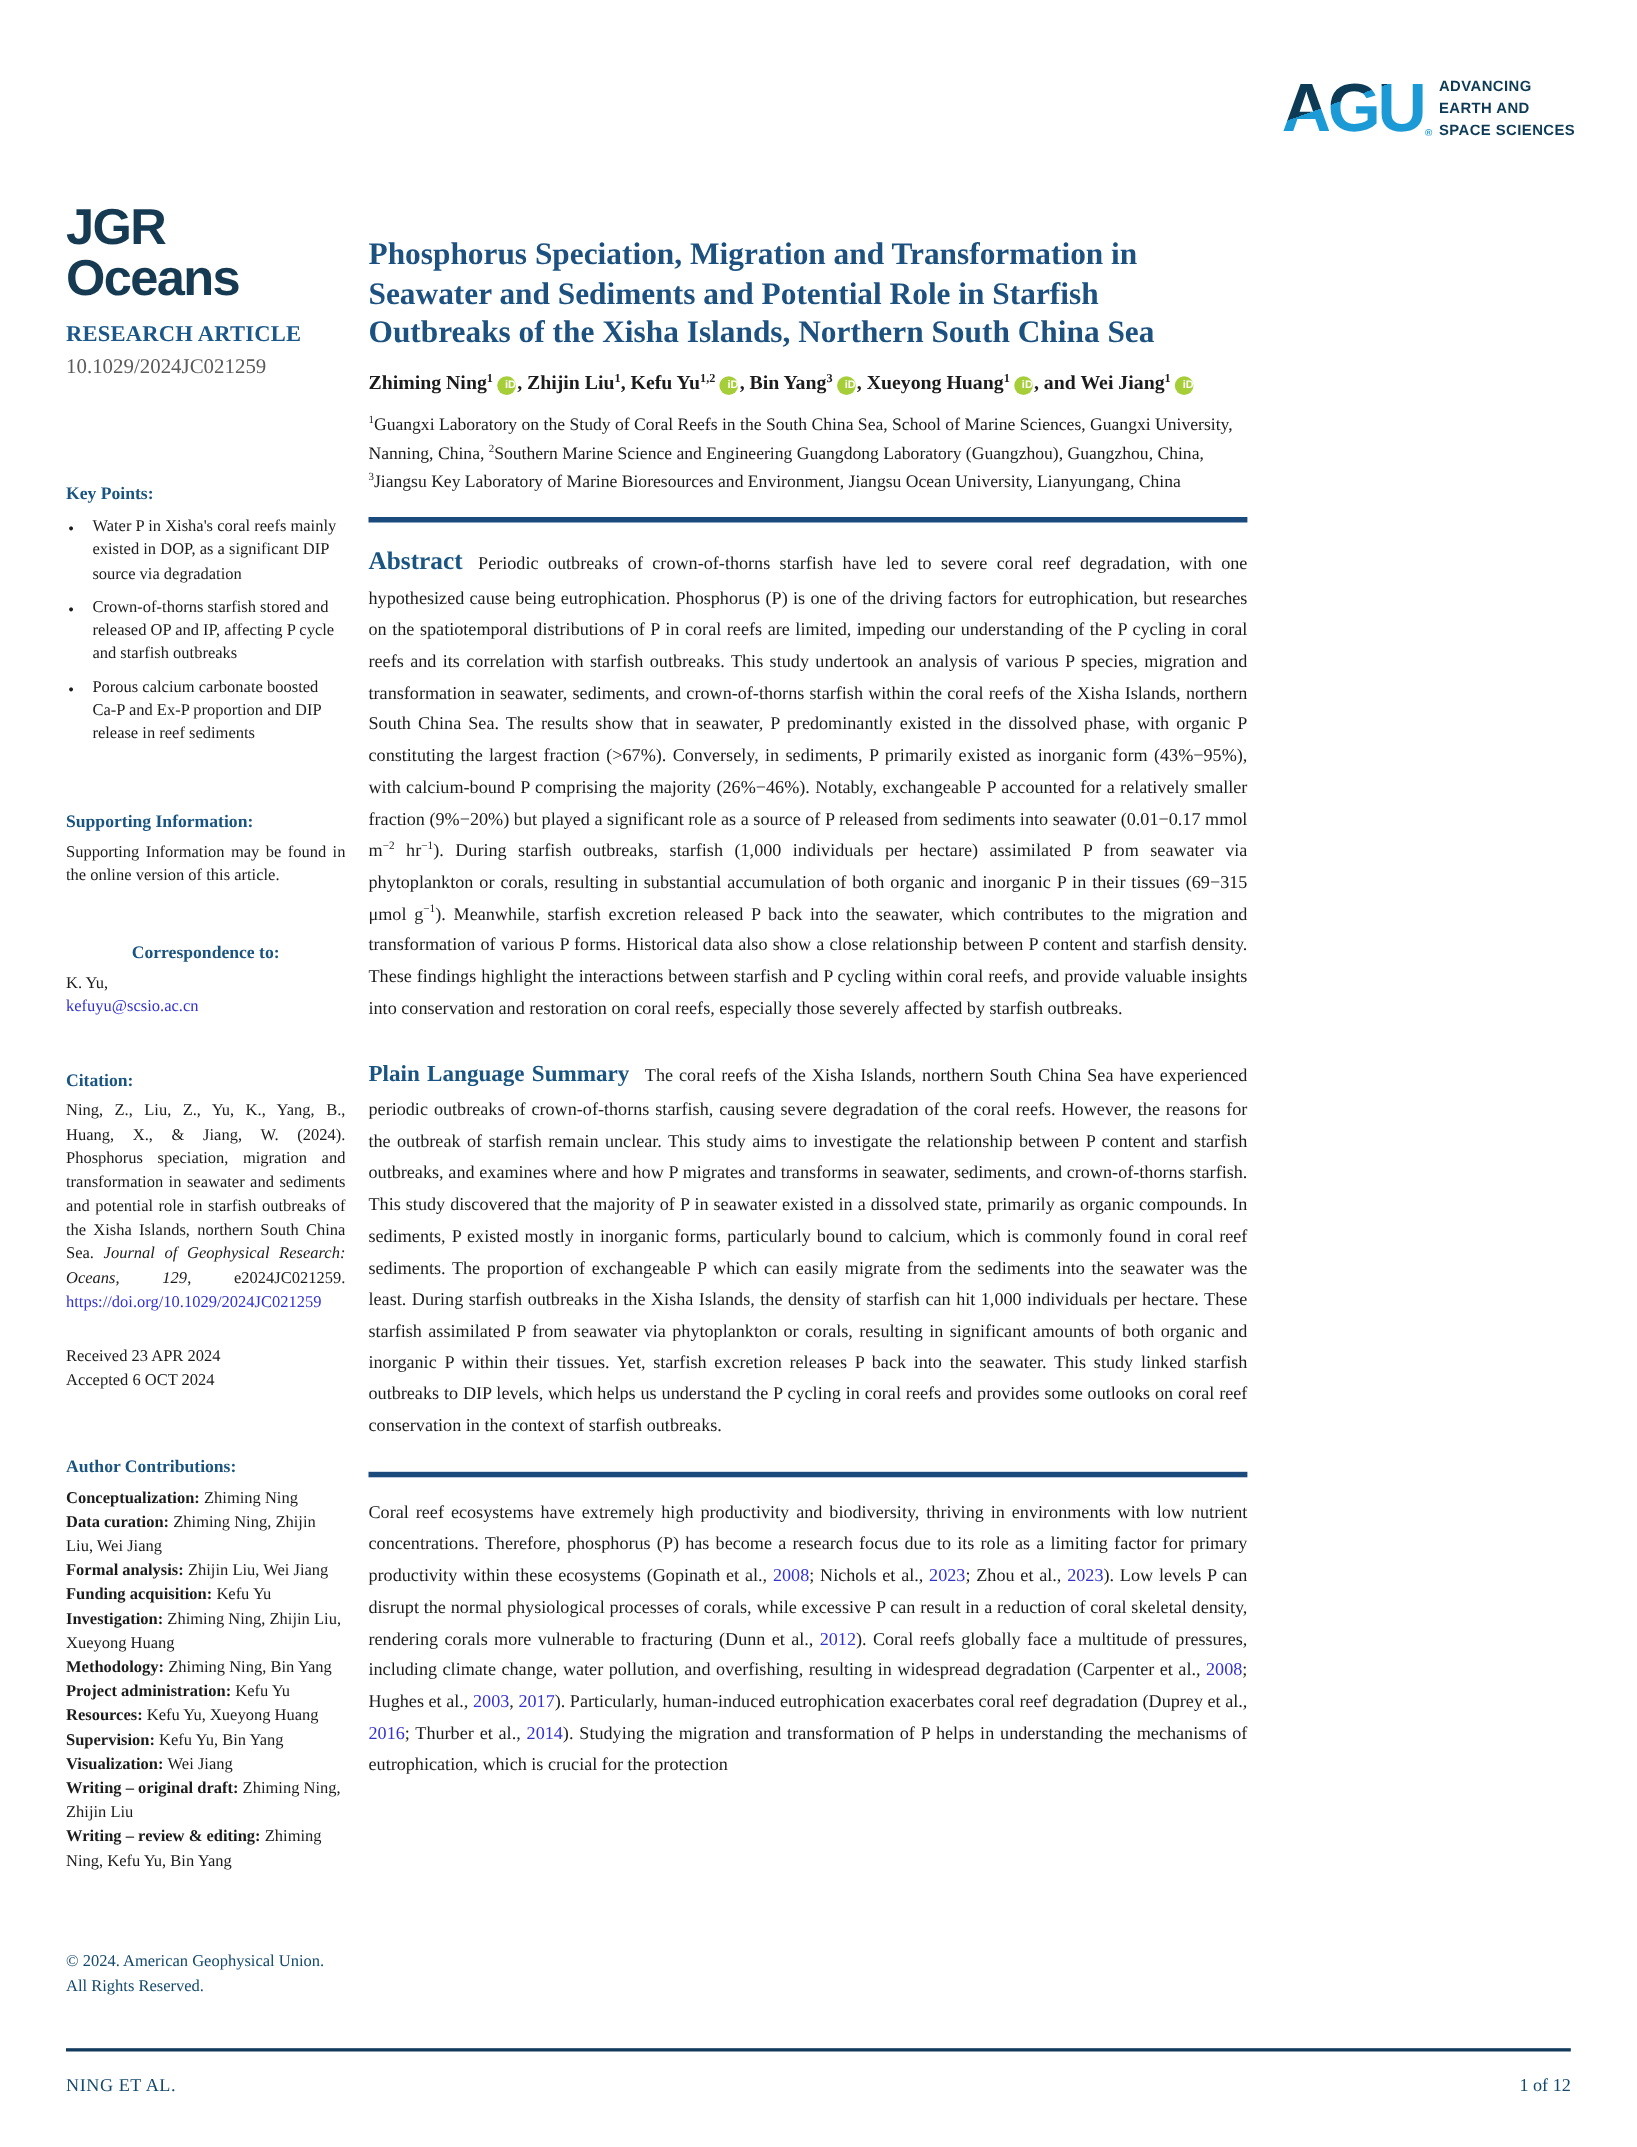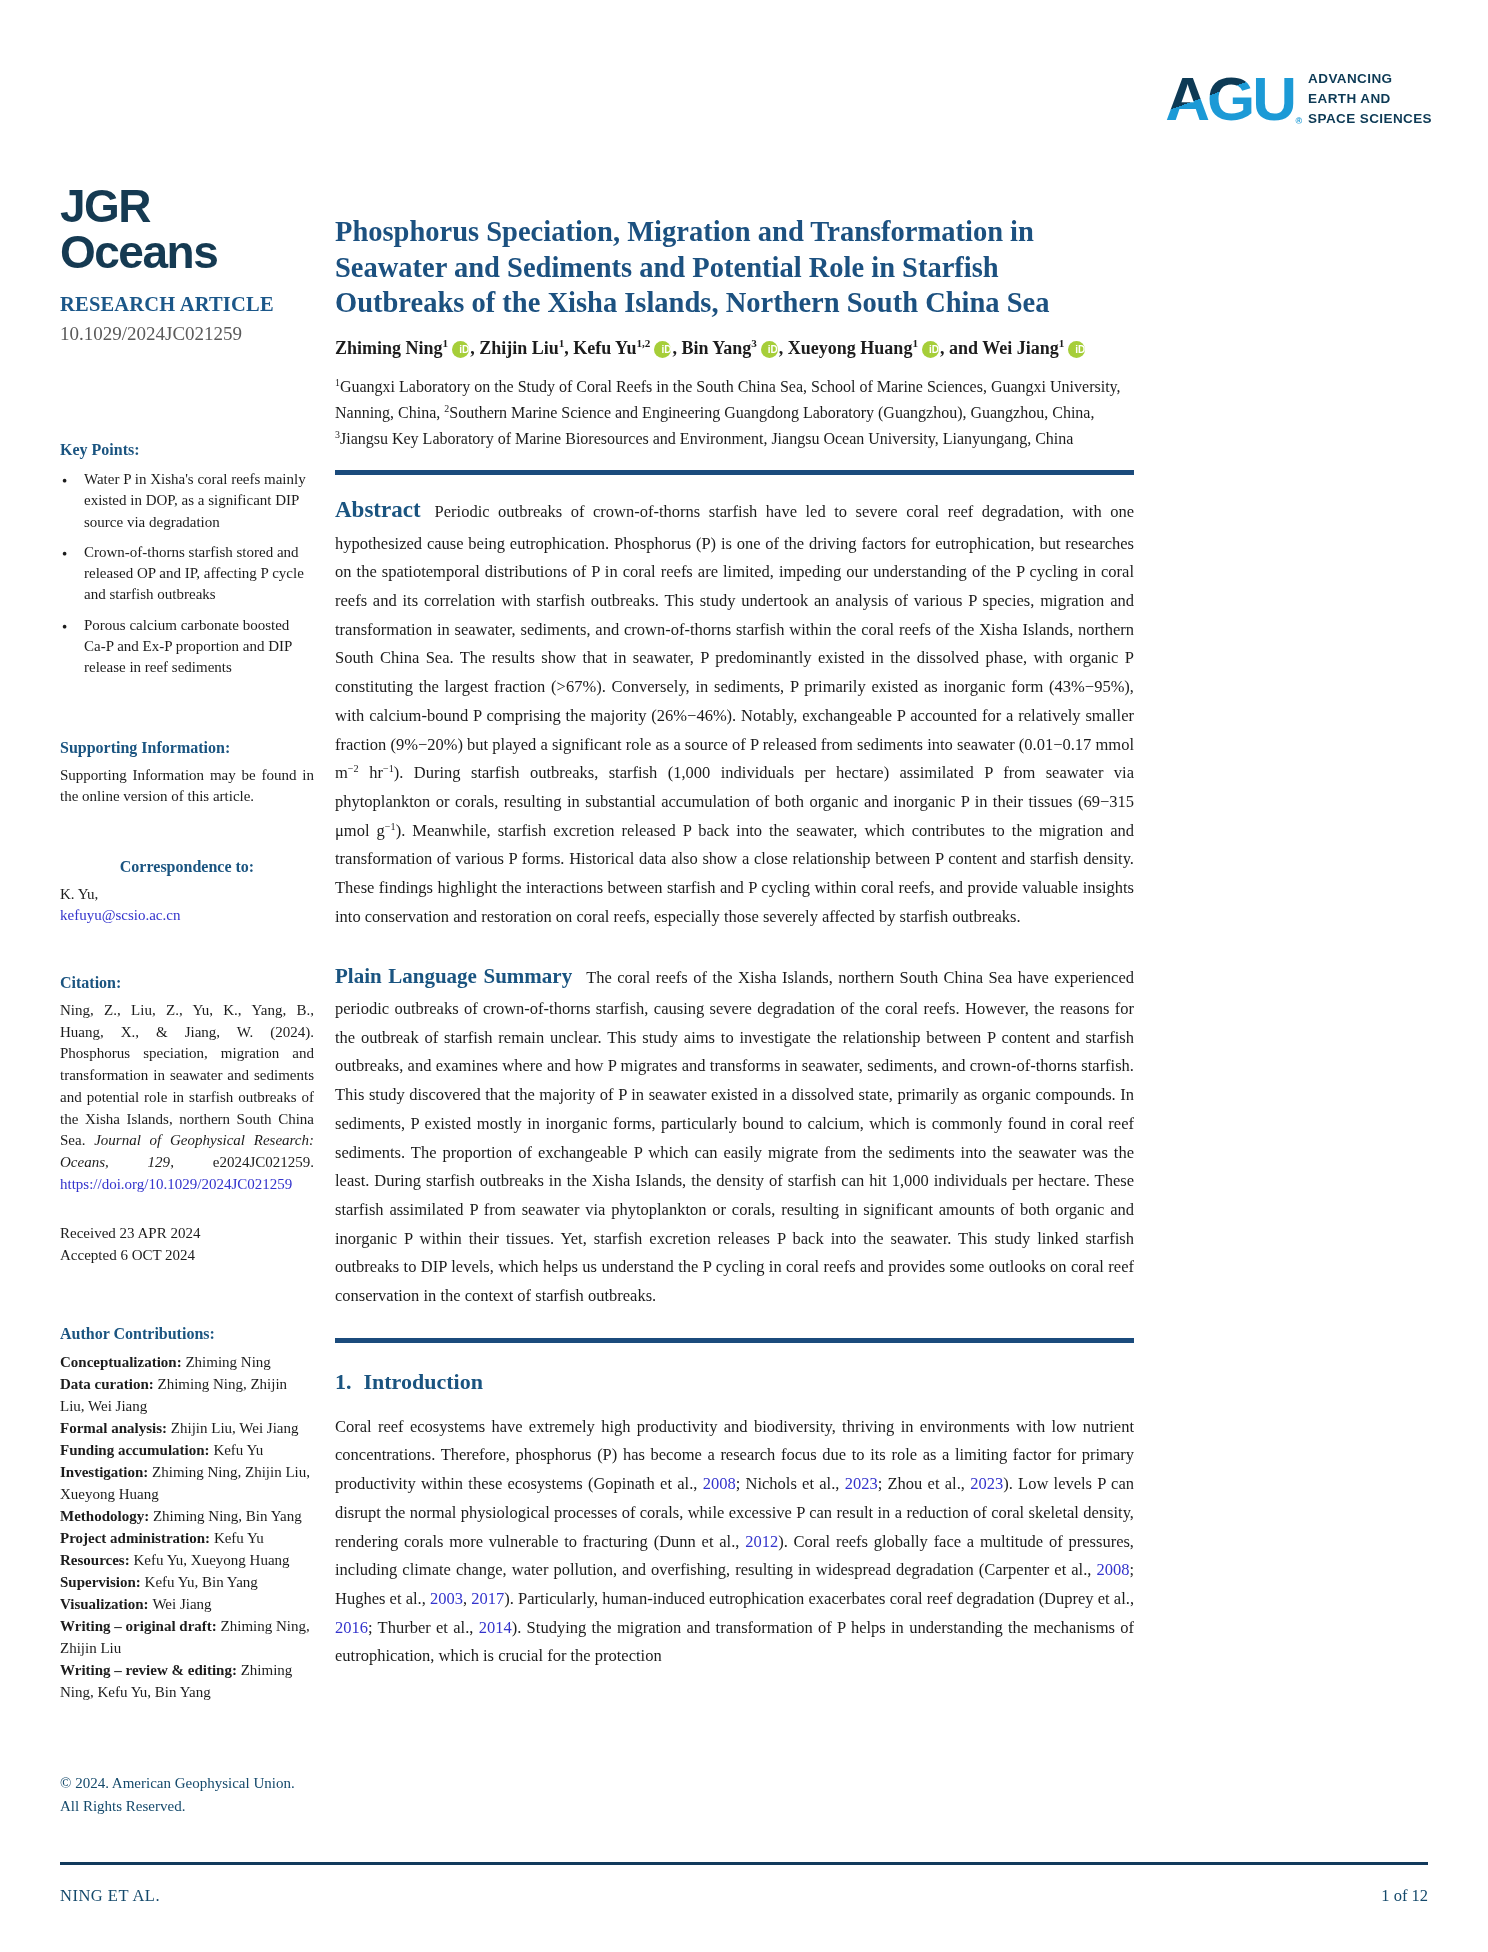--- a/index.html
+++ b/index.html
@@ -112,21 +112,21 @@
     <div class="dates">
       <div>Received 23 APR 2024</div>
       <div>Accepted 6 OCT 2024</div>
     </div>
 
     <div class="side-head contrib-head">Author Contributions:</div>
     <div class="contrib">
       <div><span class="s-b">Conceptualization: </span><span>Zhiming Ning</span></div>
       <div><span class="s-b">Data curation: </span><span>Zhiming Ning, Zhijin Liu, Wei Jiang</span></div>
       <div><span class="s-b">Formal analysis: </span><span>Zhijin Liu, Wei Jiang</span></div>
-      <div><span class="s-b">Funding accumulation: </span><span>Kefu Yu</span></div>
+      <div><span class="s-b">Funding acquisition: </span><span>Kefu Yu</span></div>
       <div><span class="s-b">Investigation: </span><span>Zhiming Ning, Zhijin Liu, Xueyong Huang</span></div>
       <div><span class="s-b">Methodology: </span><span>Zhiming Ning, Bin Yang</span></div>
       <div><span class="s-b">Project administration: </span><span>Kefu Yu</span></div>
       <div><span class="s-b">Resources: </span><span>Kefu Yu, Xueyong Huang</span></div>
       <div><span class="s-b">Supervision: </span><span>Kefu Yu, Bin Yang</span></div>
       <div><span class="s-b">Visualization: </span><span>Wei Jiang</span></div>
       <div><span class="s-b">Writing – original draft: </span><span>Zhiming Ning, Zhijin Liu</span></div>
       <div><span class="s-b">Writing – review &amp; editing: </span><span>Zhiming Ning, Kefu Yu, Bin Yang</span></div>
     </div>
   </div>
@@ -141,21 +141,20 @@
     <div class="affiliations"><span class="s-sup">1</span><span>Guangxi Laboratory on the Study of Coral Reefs in the South China Sea, School of Marine Sciences, Guangxi University, Nanning, China, </span><span class="s-sup">2</span><span>Southern Marine Science and Engineering Guangdong Laboratory (Guangzhou), Guangzhou, China, </span><span class="s-sup">3</span><span>Jiangsu Key Laboratory of Marine Bioresources and Environment, Jiangsu Ocean University, Lianyungang, China</span></div>
 
     <div class="rule-bar"></div>
 
     <p class="para abstract-para"><span class="run-head abstract-head">Abstract</span><span><span>Periodic outbreaks of crown-of-thorns starfish have led to severe coral reef degradation, with one hypothesized cause being eutrophication. Phosphorus (P) is one of the driving factors for eutrophication, but researches on the spatiotemporal distributions of P in coral reefs are limited, impeding our understanding of the P cycling in coral reefs and its correlation with starfish outbreaks. This study undertook an analysis of various P species, migration and transformation in seawater, sediments, and crown-of-thorns starfish within the coral reefs of the Xisha Islands, northern South China Sea. The results show that in seawater, P predominantly existed in the dissolved phase, with organic P constituting the largest fraction (&gt;67%). Conversely, in sediments, P primarily existed as inorganic form (43%−95%), with calcium-bound P comprising the majority (26%−46%). Notably, exchangeable P accounted for a relatively smaller fraction (9%−20%) but played a significant role as a source of P released from sediments into seawater (0.01−0.17 mmol m</span><span class="s-sup">−2</span><span> hr</span><span class="s-sup">−1</span><span>). During starfish outbreaks, starfish (1,000 individuals per hectare) assimilated P from seawater via phytoplankton or corals, resulting in substantial accumulation of both organic and inorganic P in their tissues (69−315 μmol g</span><span class="s-sup">−1</span><span>). Meanwhile, starfish excretion released P back into the seawater, which contributes to the migration and transformation of various P forms. Historical data also show a close relationship between P content and starfish density. These findings highlight the interactions between starfish and P cycling within coral reefs, and provide valuable insights into conservation and restoration on coral reefs, especially those severely affected by starfish outbreaks.</span></span></p>
 
     <p class="para pls-para"><span class="run-head pls-head">Plain Language Summary</span><span><span>The coral reefs of the Xisha Islands, northern South China Sea have experienced periodic outbreaks of crown-of-thorns starfish, causing severe degradation of the coral reefs. However, the reasons for the outbreak of starfish remain unclear. This study aims to investigate the relationship between P content and starfish outbreaks, and examines where and how P migrates and transforms in seawater, sediments, and crown-of-thorns starfish. This study discovered that the majority of P in seawater existed in a dissolved state, primarily as organic compounds. In sediments, P existed mostly in inorganic forms, particularly bound to calcium, which is commonly found in coral reef sediments. The proportion of exchangeable P which can easily migrate from the sediments into the seawater was the least. During starfish outbreaks in the Xisha Islands, the density of starfish can hit 1,000 individuals per hectare. These starfish assimilated P from seawater via phytoplankton or corals, resulting in significant amounts of both organic and inorganic P within their tissues. Yet, starfish excretion releases P back into the seawater. This study linked starfish outbreaks to DIP levels, which helps us understand the P cycling in coral reefs and provides some outlooks on coral reef conservation in the context of starfish outbreaks.</span></span></p>
 
     <div class="rule-bar bar2"></div>
 
-    <div class="intro-head"><span class="intro-num">1.</span><span>Introduction</span></div>
 
     <p class="para intro-para"><span>Coral reef ecosystems have extremely high productivity and biodiversity, thriving in environments with low nutrient concentrations. Therefore, phosphorus (P) has become a research focus due to its role as a limiting factor for primary productivity within these ecosystems (Gopinath et al., </span><span class="s-link">2008</span><span>; Nichols et al., </span><span class="s-link">2023</span><span>; Zhou et al., </span><span class="s-link">2023</span><span>). Low levels P can disrupt the normal physiological processes of corals, while excessive P can result in a reduction of coral skeletal density, rendering corals more vulnerable to fracturing (Dunn et al., </span><span class="s-link">2012</span><span>). Coral reefs globally face a multitude of pressures, including climate change, water pollution, and overfishing, resulting in widespread degradation (Carpenter et al., </span><span class="s-link">2008</span><span>; Hughes et al., </span><span class="s-link">2003</span><span>, </span><span class="s-link">2017</span><span>). Particularly, human-induced eutrophication exacerbates coral reef degradation (Duprey et al., </span><span class="s-link">2016</span><span>; Thurber et al., </span><span class="s-link">2014</span><span>). Studying the migration and transformation of P helps in understanding the mechanisms of eutrophication, which is crucial for the protection</span></p>
   </div>
 
   <div class="footer-rule"></div>
   <div class="footer-authors">NING ET AL.</div>
   <div class="footer-page">1 of 12</div>
 
 </div>
 

